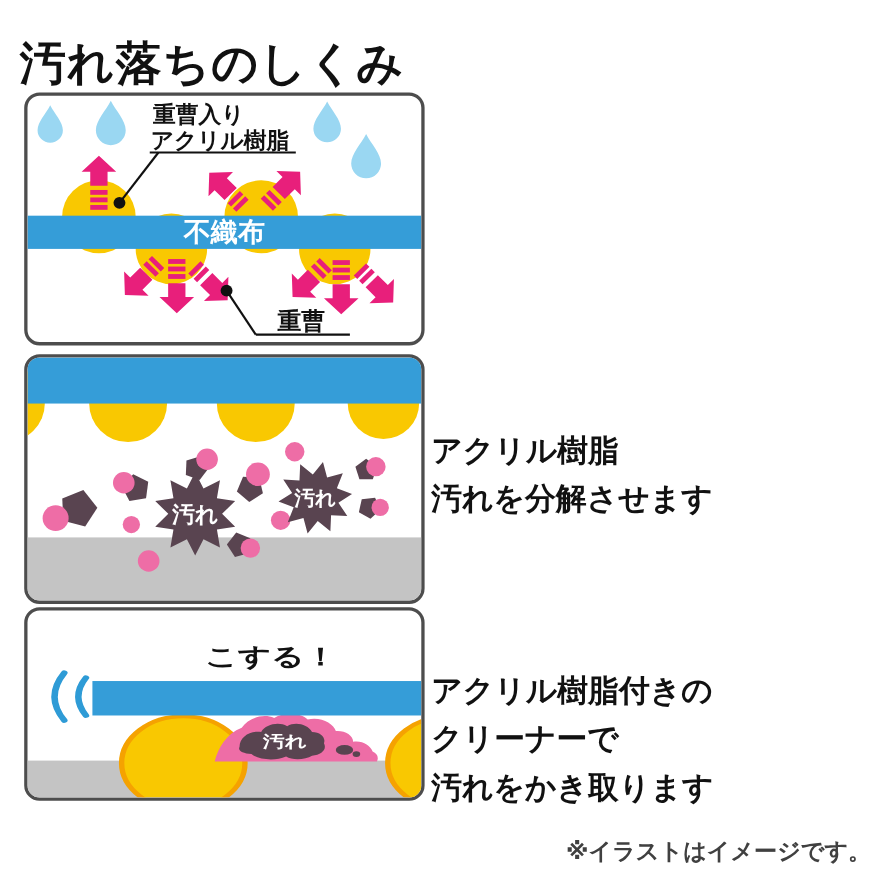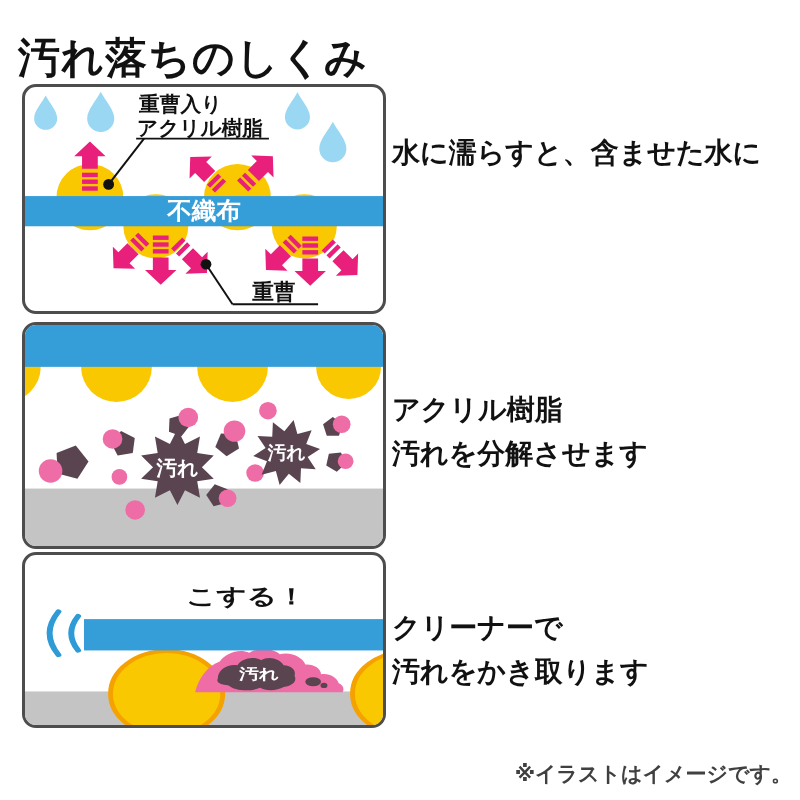--- a/index.html
+++ b/index.html
@@ -178,24 +178,24 @@
       <ellipse cx="293" cy="170" rx="8" ry="6" fill="#594450"></ellipse>
       <circle cx="304" cy="175" r="3.5" fill="#594450"></circle>
       <text x="238" y="166" font-size="20" fill="#ffffff" text-anchor="middle">汚れ</text>
     </g>
 
     <rect x="60" y="86" width="306" height="42" fill="#359DD8"></rect>
   </svg>
 </div>
 
 <div class="caption" id="caption1">
-  <div>水に濡らすと、含ませた水に</div>
 </div>
 <div class="caption" id="caption2">
   <div>アクリル樹脂</div>
   <div>汚れを分解させます</div>
 </div>
 <div class="caption" id="caption3">
+  <div>アクリル樹脂付きの</div>
   <div>クリーナーで</div>
   <div>汚れをかき取ります</div>
 </div>
 
 <div class="footnote">※イラストはイメージです。</div>
 
 </body></html>

